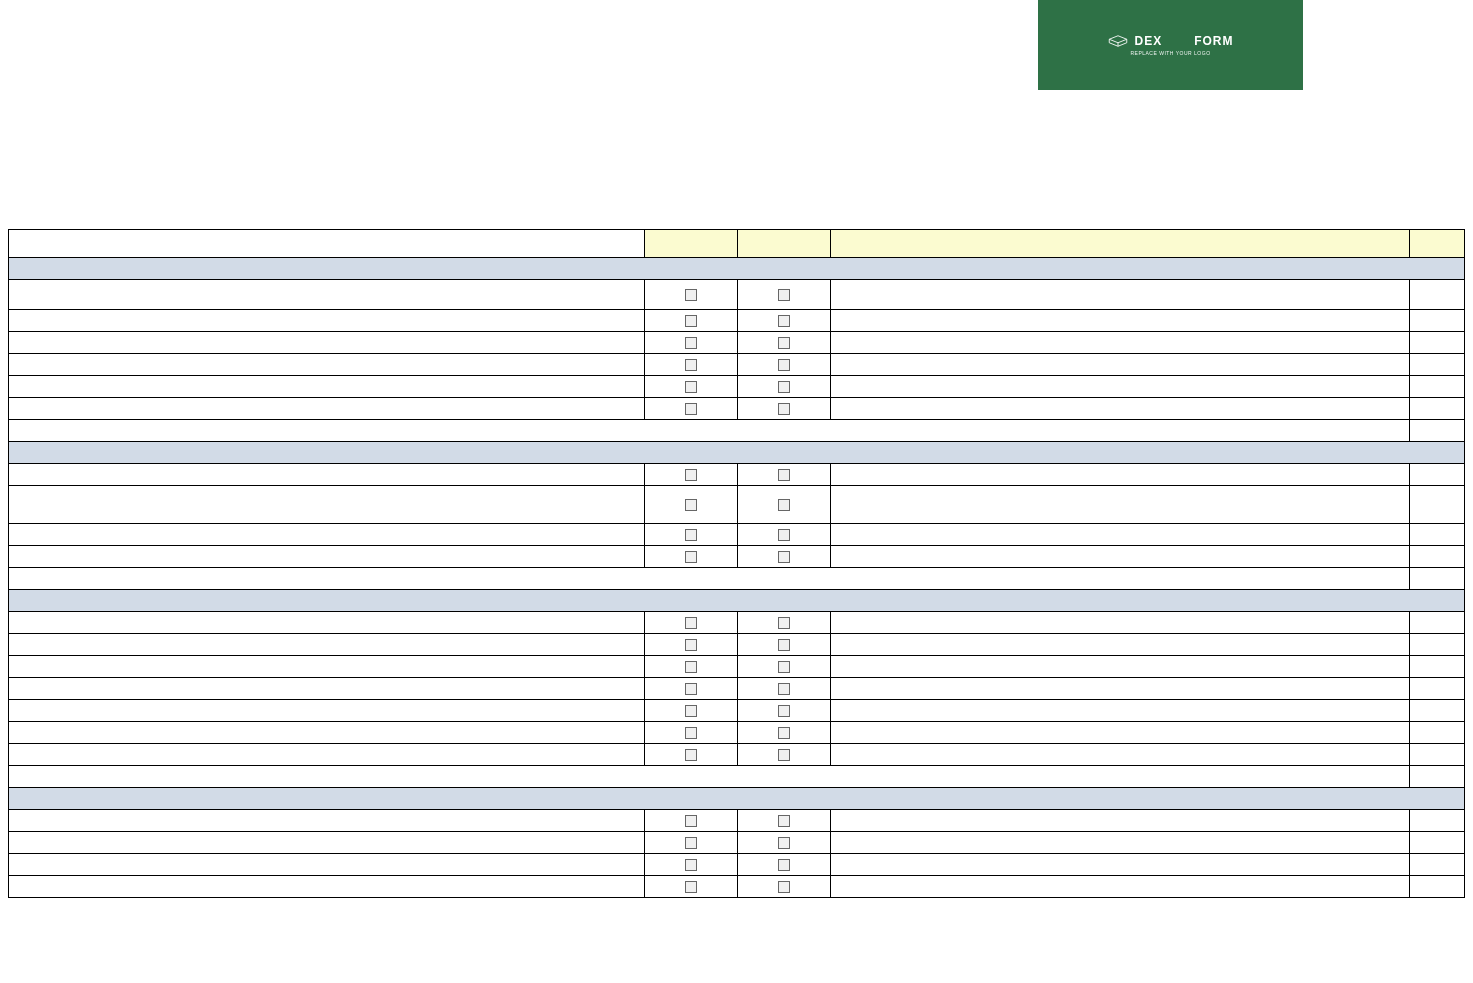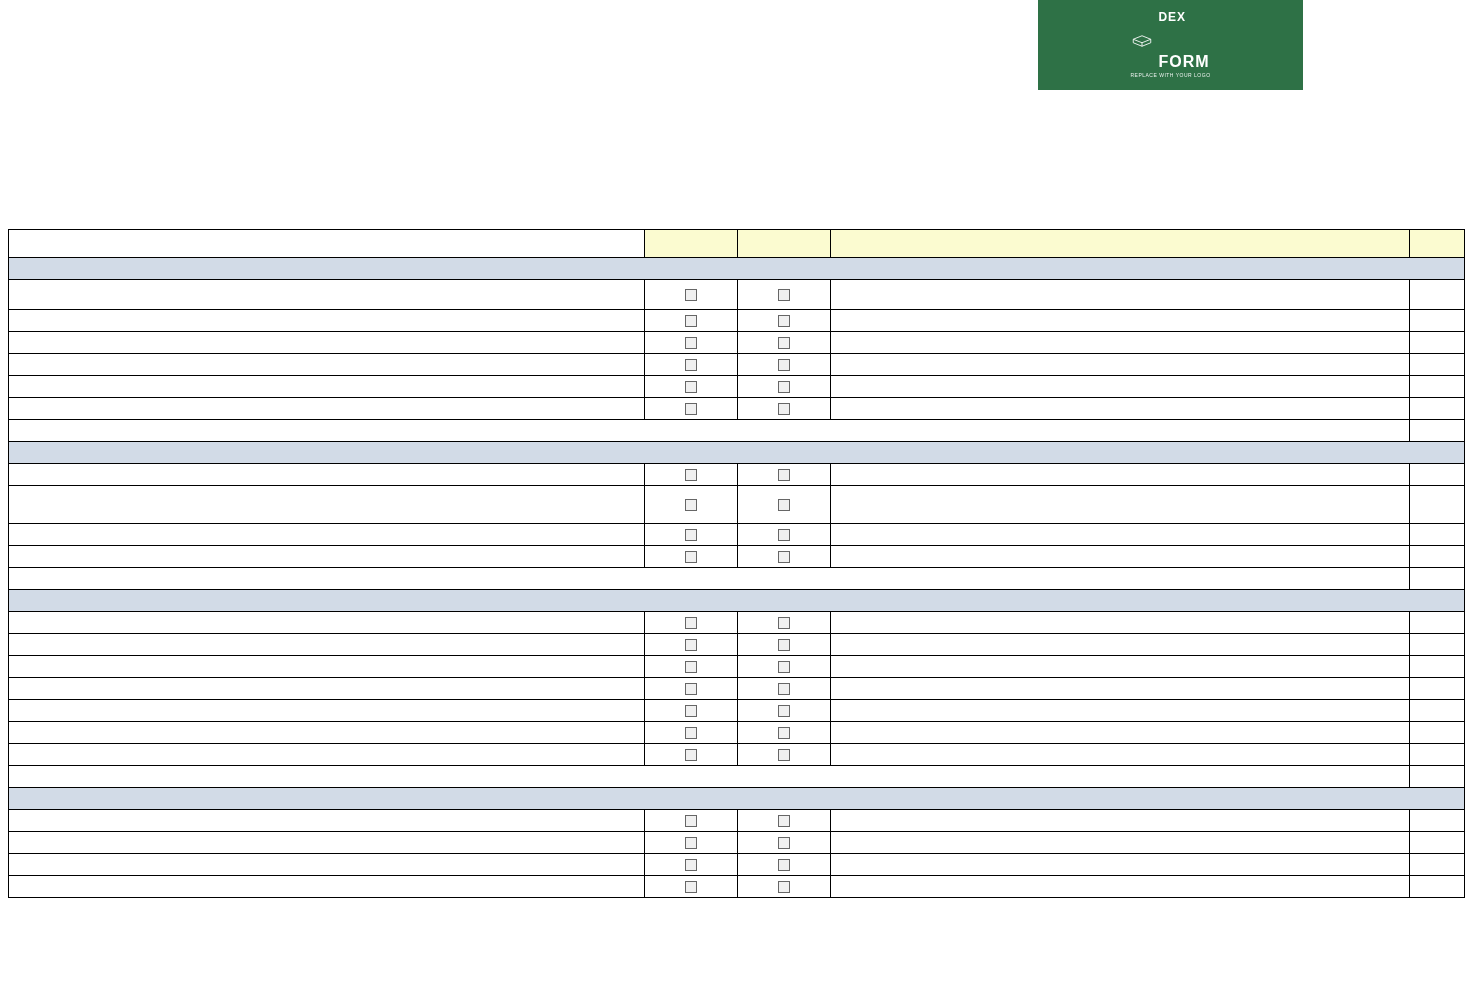--- a/index.html
+++ b/index.html
@@ -28,26 +28,26 @@
     display: flex;
     align-items: center;
     gap: 5px;
   }
   .logo-icon {
     width: 22px;
     height: 14px;
   }
   .logo-text {
     display: flex;
-    flex-direction: column;
+    flex-direction: row;
     line-height: 0.9;
     gap: 32px;
   }
   .logo-line1 { font-size: 12px; font-weight: bold; letter-spacing: 1px; }
-  .logo-line2 { font-size: 16px; font-weight: bold; letter-spacing: 1px; }
+  .logo-line2 { font-size: 12px; font-weight: bold; letter-spacing: 1px; }
   .logo-sub { font-size: 5px; letter-spacing: 0.5px; margin-top: 2px; opacity: 0.9; }
   .table-wrap {
     position: absolute;
     top: 229px;
     left: 8px;
     right: 8px;
   }
   table {
     width: 100%;
     border-collapse: collapse;

